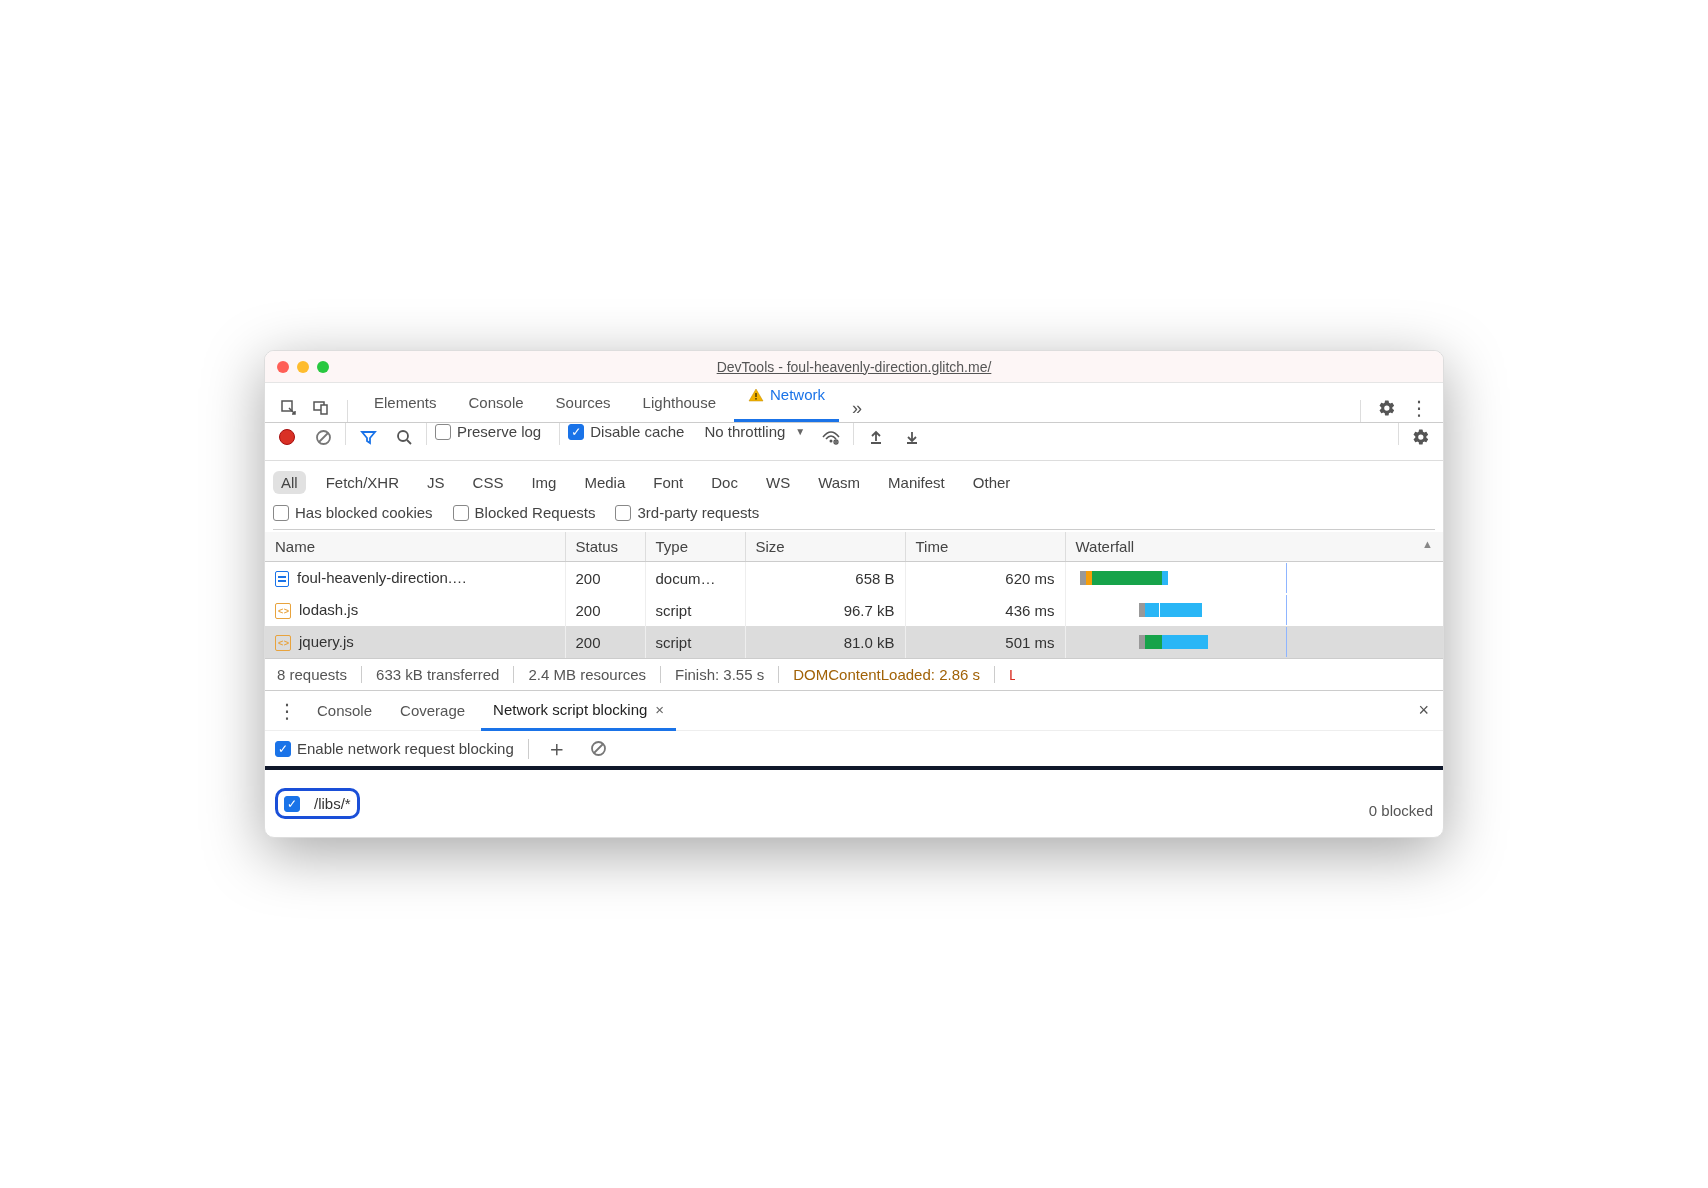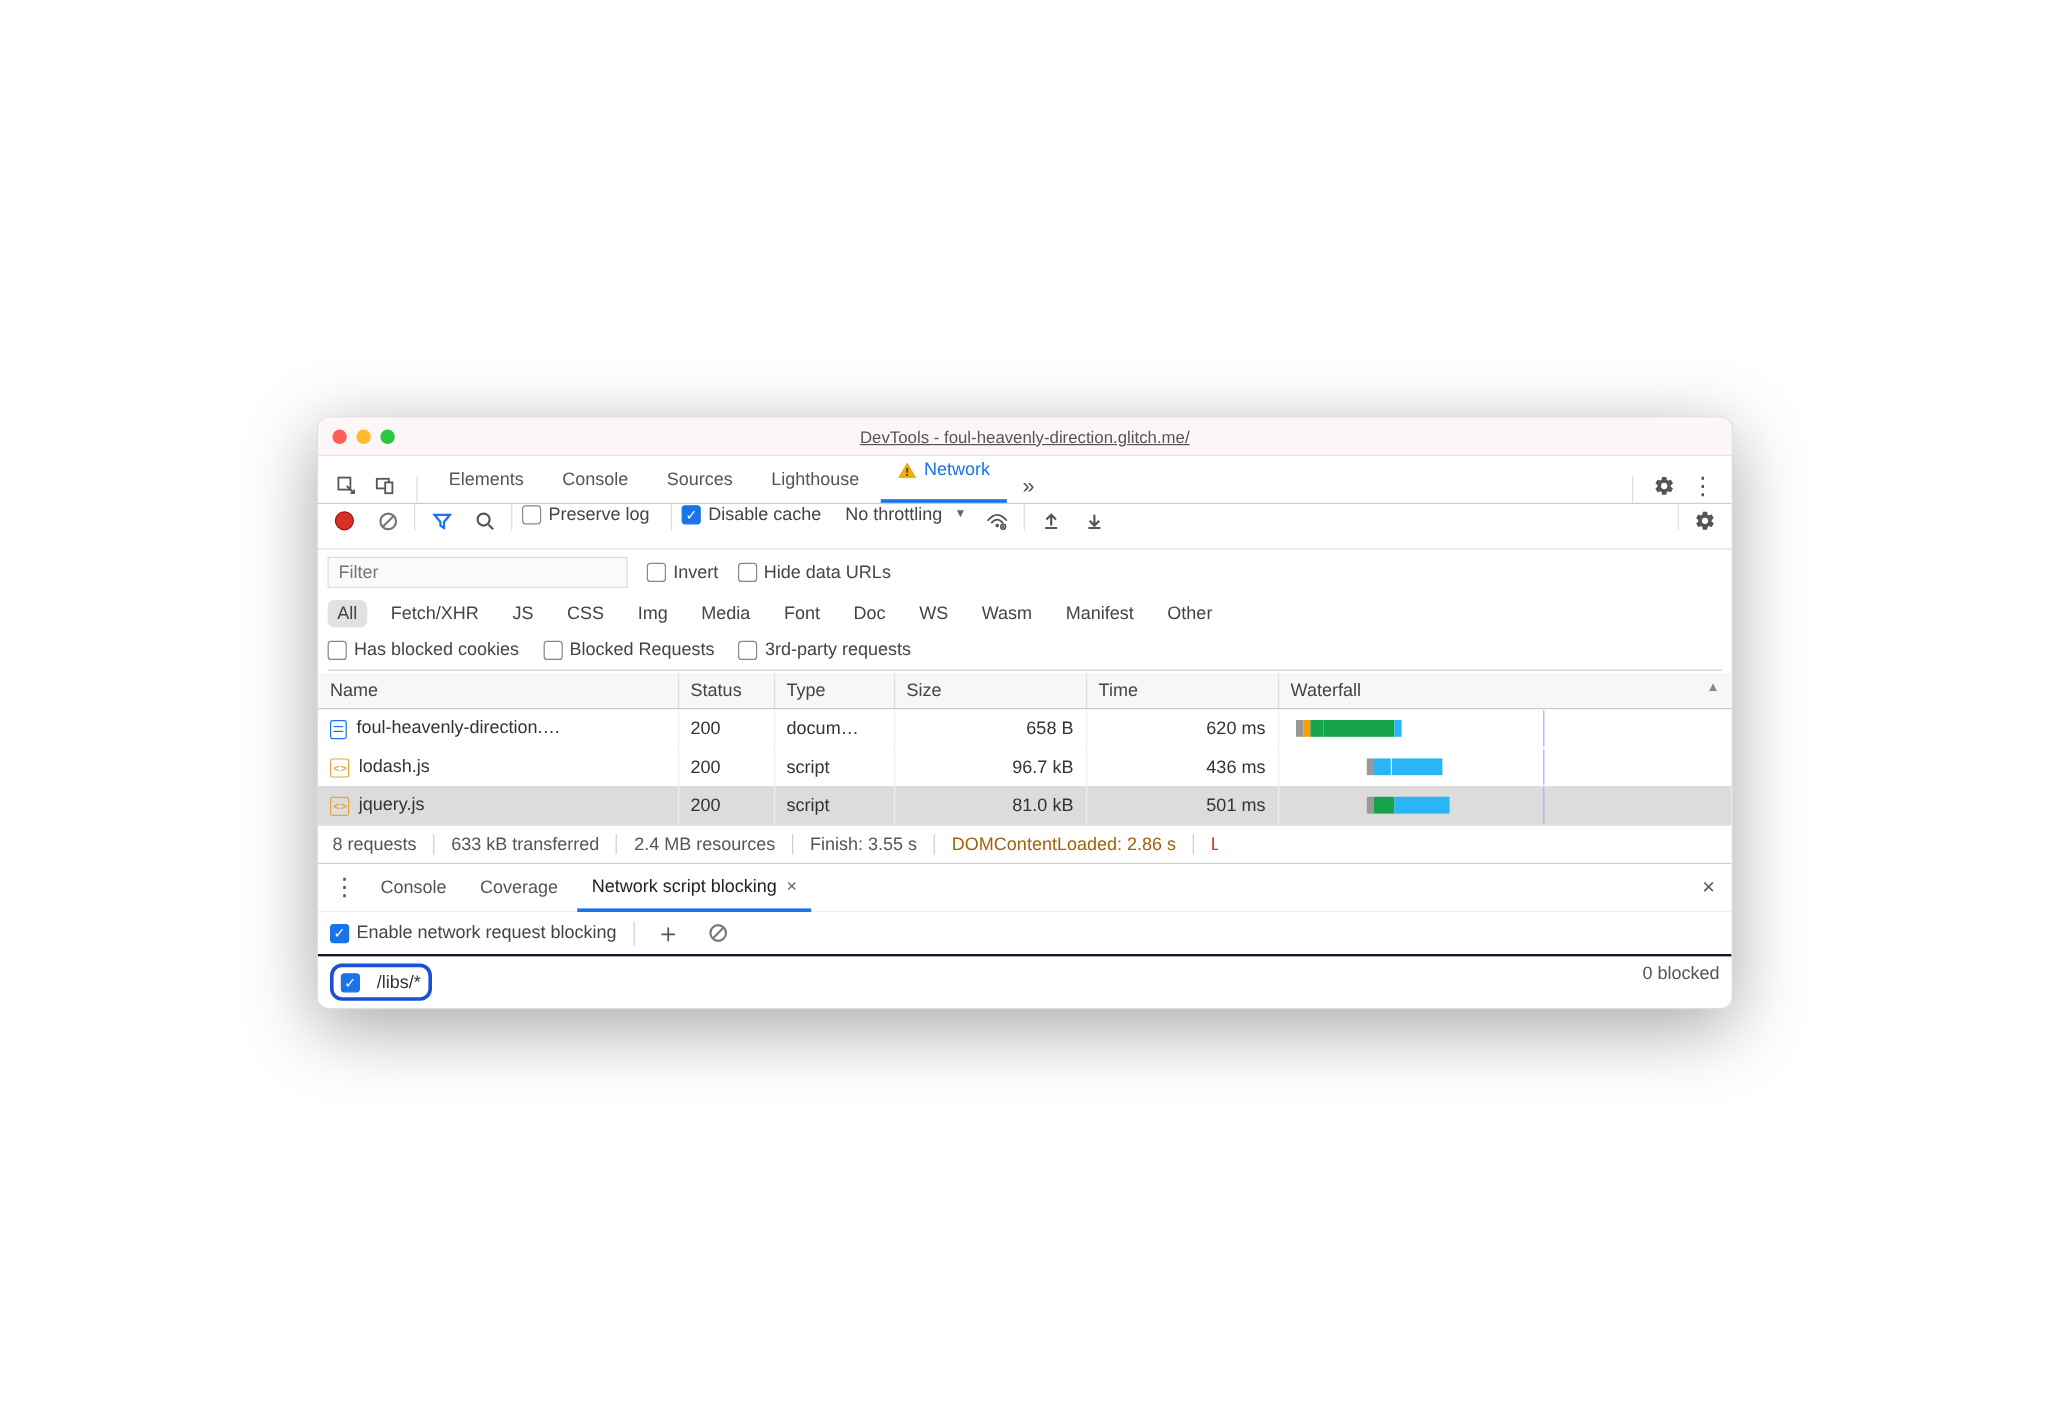--- a/index.html
+++ b/index.html
@@ -271,23 +271,23 @@
     align-items: center;
     height: 36px;
     padding: 0 10px;
     gap: 14px;
     border-top: 1px solid #eee;
   }
   .drawer-toolbar .sep2 { width: 1px; height: 20px; background: #ccc; }
 
   .pattern-row {
     display: flex;
-    align-items: flex-start;
-    padding: 6px 10px;
-    border-top: 2px solid #0f172a;
+    align-items: flex-end;
+    padding: 18px 10px;
+    border-top: 4px solid #0f172a;
   }
   .highlight-box {
     display: inline-flex;
     align-items: center;
     padding: 4px 6px;
     border: 3px solid #1a4fd8;
     border-radius: 10px;
     gap: 8px;
   }
   .pattern-row .blocked {
@@ -408,31 +408,20 @@
     <div style="flex:1"></div>
     <div class="sep" style="width:1px;height:22px;background:#ddd;"></div>
     <div class="icon-btn">
       <svg width="18" height="18" viewBox="0 0 24 24">
           <path fill="#555" d="M19.14,12.94a7,7,0,0,0,.05-.94,7,7,0,0,0-.05-.94l2.11-1.65a.5.5,0,0,0,.12-.64l-2-3.46a.5.5,0,0,0-.61-.22l-2.49,1a7,7,0,0,0-1.63-.94l-.38-2.65A.5.5,0,0,0,13.77,2H9.77a.5.5,0,0,0-.49.42L8.9,5.07a7,7,0,0,0-1.63.94l-2.49-1a.5.5,0,0,0-.61.22l-2,3.46a.5.5,0,0,0,.12.64L4.4,11a7,7,0,0,0-.05.94,7,7,0,0,0,.05.94L2.29,14.53a.5.5,0,0,0-.12.64l2,3.46a.5.5,0,0,0,.61.22l2.49-1a7,7,0,0,0,1.63.94l.38,2.65a.5.5,0,0,0,.49.42h4a.5.5,0,0,0,.49-.42l.38-2.65a7,7,0,0,0,1.63-.94l2.49,1a.5.5,0,0,0,.61-.22l2-3.46a.5.5,0,0,0-.12-.64ZM11.77,15.5A3.5,3.5,0,1,1,15.27,12,3.5,3.5,0,0,1,11.77,15.5Z"></path>
         </svg>
     </div>
   </div>
 
   <div class="filter-bar">
-    <div class="filter-row1">
-      <input class="filter-input" placeholder="Filter" style="">
-      <label class="label">
-        <span class="cb"></span>
-          <span>Invert</span>
-      </label>
-      <label class="label">
-        <span class="cb"></span>
-          <span>Hide data URLs</span>
-      </label>
-    </div>
     <div class="type-filters">
       <span class="tf active">All</span>
       <span class="tf">Fetch/XHR</span>
       <span class="tf">JS</span>
       <span class="tf">CSS</span>
       <span class="tf">Img</span>
       <span class="tf">Media</span>
       <span class="tf">Font</span>
       <span class="tf">Doc</span>
       <span class="tf">WS</span>

